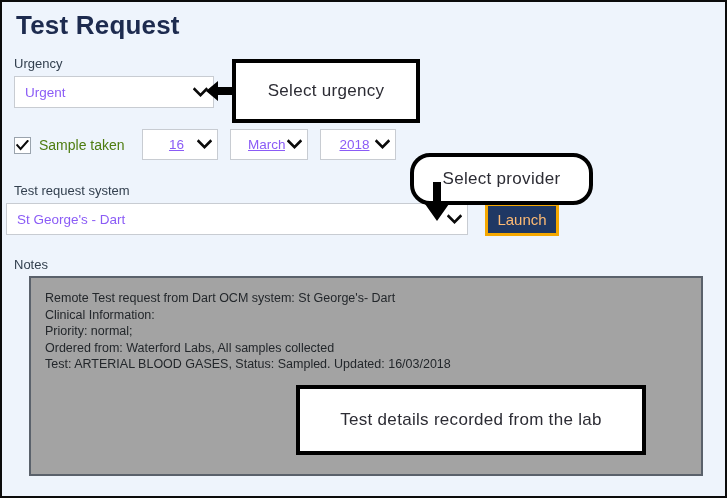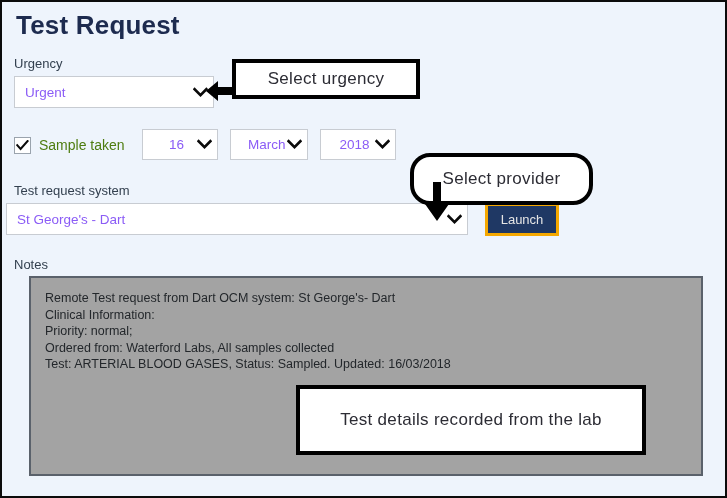--- a/index.html
+++ b/index.html
@@ -69,21 +69,21 @@
   #select-urgency { left: 12px; top: 74px; width: 200px; height: 32px; }
   #select-day     { left: 140px; top: 127px; width: 76px; height: 31px; }
   #select-month   { left: 228px; top: 127px; width: 78px; height: 31px; }
   #select-year    { left: 318px; top: 127px; width: 76px; height: 31px; }
   #select-system  { left: 4px; top: 201px; width: 462px; height: 32px; }
 
   
   #select-day .sel-value,
   #select-month .sel-value,
   #select-year .sel-value { text-align: center; padding-right: 2px; }
-  #select-day, #select-month, #select-year { padding-left: 17px; }
+  #select-day, #select-month, #select-year { padding-left: 17px; text-decoration: underline; }
 
   
   #sample-taken-row {
     position: absolute;
     left: 12px;
     top: 130px;
     height: 26px;
     display: flex;
     align-items: center;
     gap: 8px;
@@ -107,22 +107,22 @@
   
   #launch-button {
     position: absolute;
     left: 483px;
     top: 201px;
     width: 74px;
     height: 33px;
     box-sizing: border-box;
     background: #1f3864;
     border: 3px solid #f5a800;
-    color: #e5e5e5;
-    font-size: 13px;
+    color: #fdba74;
+    font-size: 15px;
     display: flex;
     align-items: center;
     justify-content: center;
     cursor: pointer;
   }
 
   
   #notes-label {
     left: 12px;
     top: 255px;
@@ -153,21 +153,21 @@
     background: #ffffff;
     border: 4px solid #000000;
     display: flex;
     align-items: center;
     justify-content: center;
     color: #2c2c34;
     font-size: 17px;
     letter-spacing: 0.3px;
     z-index: 5;
   }
-  #callout-urgency  { left: 230px; top: 57px;  width: 188px; height: 40px; }
+  #callout-urgency  { left: 230px; top: 57px;  width: 188px; height: 64px; }
   #callout-provider { left: 408px; top: 151px; width: 183px; height: 52px; border-radius: 20px; }
   #callout-lab      { left: 294px; top: 383px; width: 350px; height: 70px; }
 
   
   .arrow {
     position: absolute;
     z-index: 6;
   }
   #arrow-urgency { left: 203px; top: 76px; width: 32px; height: 26px; }
   #arrow-provider { left: 420px; top: 180px; width: 30px; height: 40px; }

